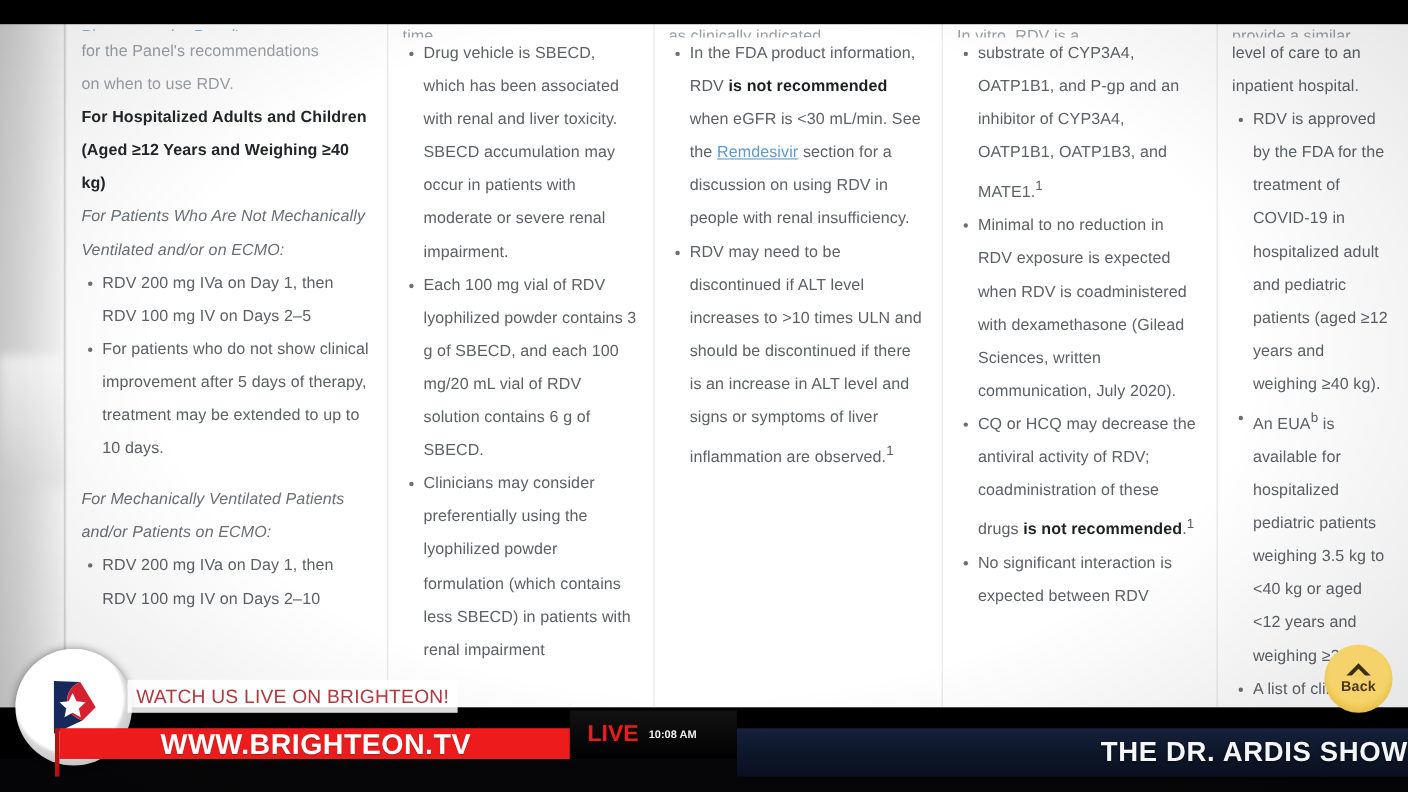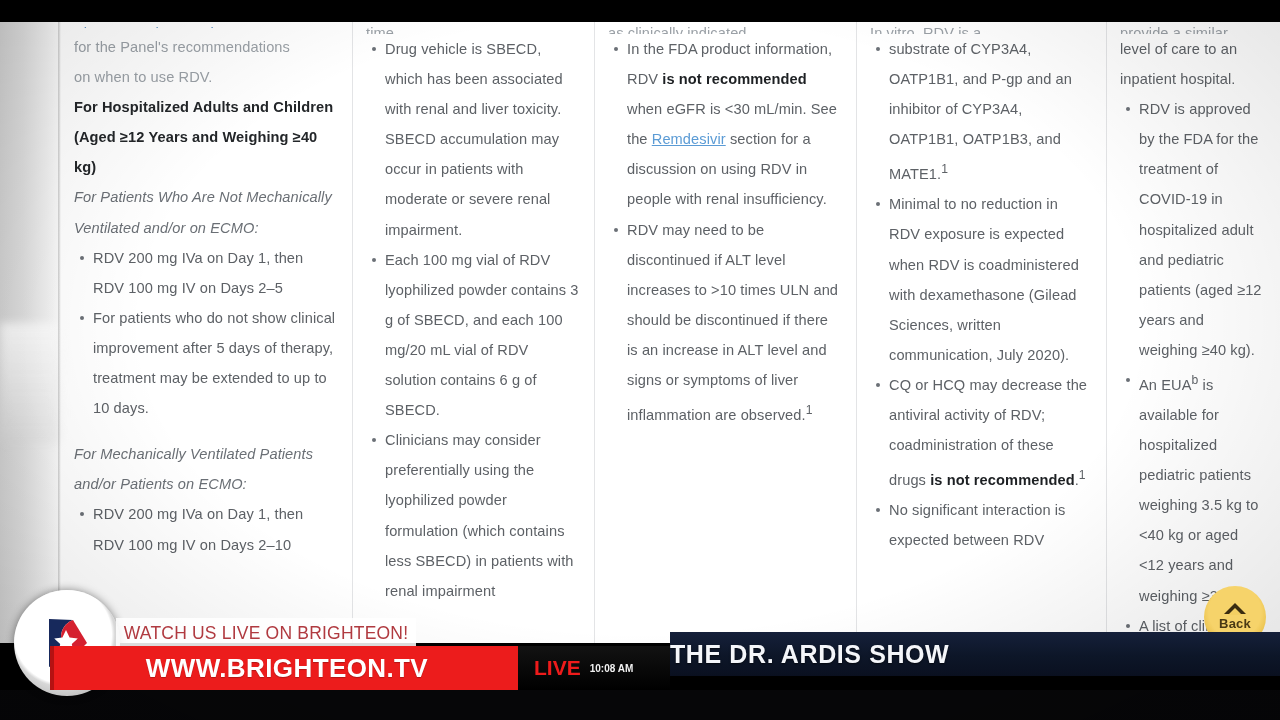--- a/index.html
+++ b/index.html
@@ -99,44 +99,44 @@
   .watch-strip{
     position:absolute;left:116px;bottom:72px;width:300px;height:30px;
     background:rgba(255,255,255,.86);
     display:flex;align-items:center;justify-content:center;
   }
   .watch-strip span{
     color:#b03a40;font-size:17.5px;letter-spacing:.2px;white-space:nowrap;
   }
 
   .red-bar{
-    position:absolute;left:54px;bottom:30px;width:466px;height:44px;
+    position:absolute;left:54px;bottom:30px;width:466px;height:28px;
     background:#ec1c1c;
     display:flex;align-items:center;justify-content:center;
   }
   .red-bar span{
     color:#fff;font-size:26px;font-weight:bold;letter-spacing:.4px;
     text-shadow:0 1px 1px rgba(0,0,0,.25);
   }
   .red-bar:before{
     content:"";position:absolute;left:-4px;top:0;width:4px;height:44px;background:#b51212;
   }
 
   .live-box{
     position:absolute;left:518px;bottom:30px;width:152px;height:44px;
     background:linear-gradient(180deg,#121212,#000);
     display:flex;align-items:center;gap:9px;padding-left:16px;box-sizing:border-box;
   }
   .live-box .live{color:#ee1b1b;font-size:21px;font-weight:bold;letter-spacing:0;}
   .live-box .clock{color:#f1f1f1;font-size:10px;font-weight:bold;}
 
   .show-bar{
-    position:absolute;left:670px;bottom:44px;width:610px;height:44px;
+    position:absolute;left:670px;bottom:14px;width:610px;height:44px;
     background:linear-gradient(180deg,#15203a 0%,#0d1628 55%,#0a1020 100%);
-    display:flex;align-items:center;justify-content:flex-start;
+    display:flex;align-items:center;justify-content:flex-end;
   }
   .show-bar span{
     color:#f4f6fa;font-size:25px;font-weight:bold;letter-spacing:.6px;
     text-shadow:0 1px 2px rgba(0,0,0,.6);
   }
 
   
   .back-top{
     position:absolute;right:14px;bottom:72px;width:62px;height:62px;border-radius:50%;
     background:radial-gradient(circle at 50% 42%,#f6d36a 0 55%,#e8bf48 75%,#dcae2c 100%);

